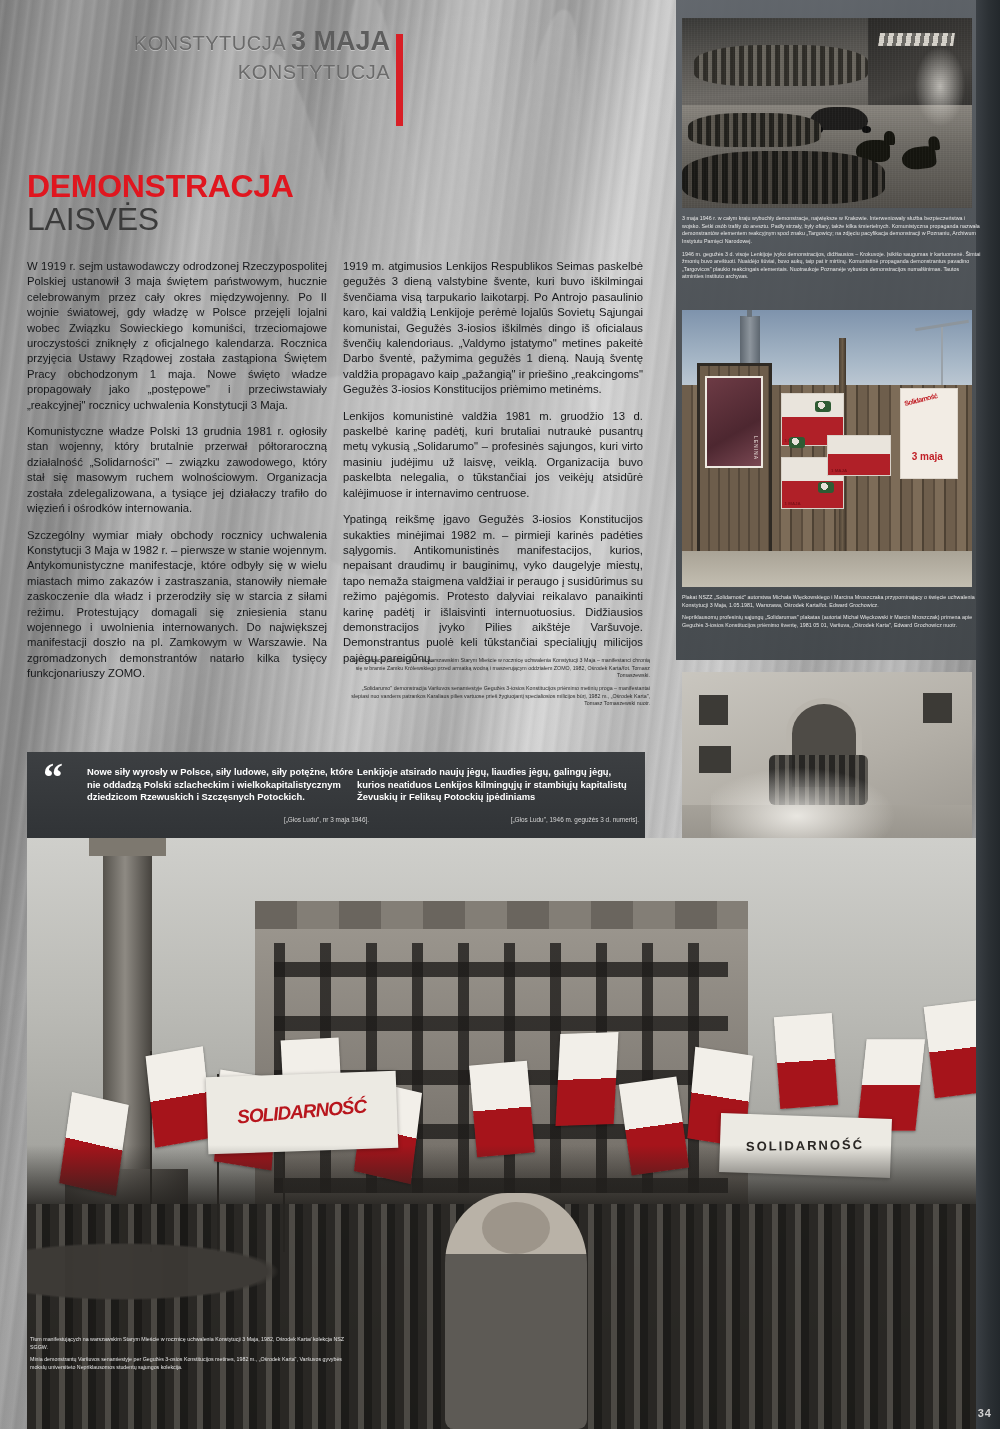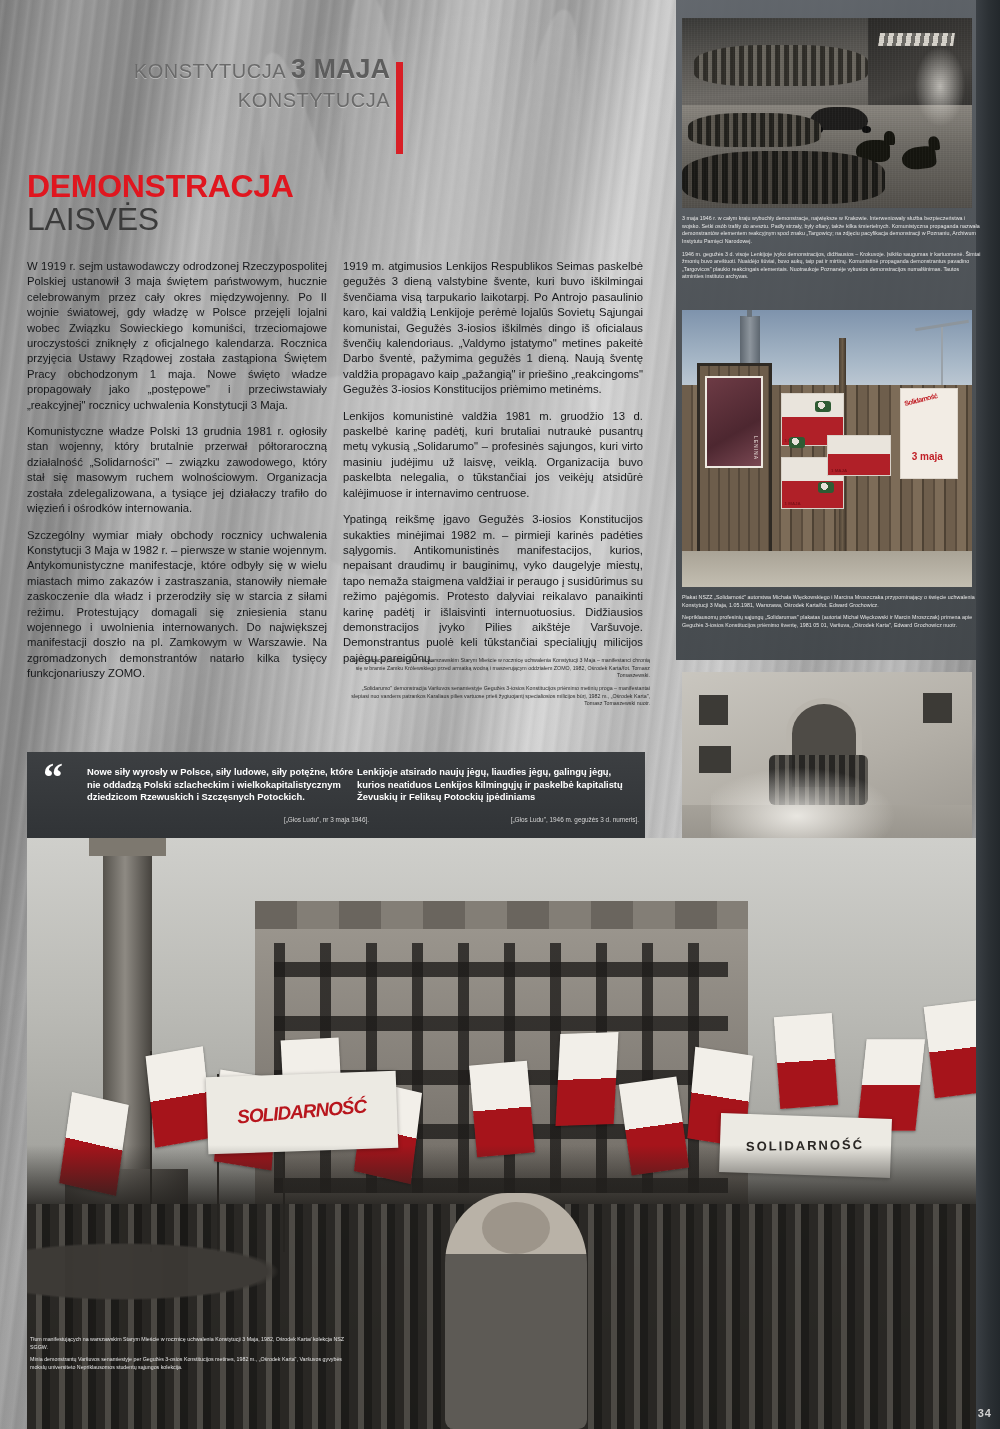--- a/index.html
+++ b/index.html
@@ -58,21 +58,21 @@
   
   .right-panel {
     position:absolute; right:24px; top:0; width:300px; height:660px;
     background:linear-gradient(165deg,#5e6369 0%,#4b5055 40%,#3e4347 100%);
     opacity:.95;
   }
 
   
   .masthead {
     position:absolute; left:100px; top:28px; width:290px;
-    text-align:right; line-height:1;margin-top:28px;
+    text-align:right; line-height:1;
   }
   .masthead .rule {
     position:absolute; right:-13px; top:6px; width:7px; height:92px;
     background:#d81f26;
   }
   .mh-l1, .mh-l2, .mh-l3 {
     color:#6a6a6a; letter-spacing:.5px; white-space:nowrap;
     text-shadow:0 1px 0 rgba(255,255,255,.35);
   }
   .mh-l1 { font-size:20px; font-weight:300; }
@@ -394,21 +394,21 @@
       <div class="line"></div>
   </div>
 
   <div class="quote-band">
     <div class="qmark">“</div>
     <div class="q-col q-pl">
       <div class="q-txt">Nowe siły wyrosły w Polsce, siły ludowe, siły potężne, które nie oddadzą Polski szlacheckim i wielkokapitalistycznym dziedzicom Rzewuskich i Szczęsnych Potockich.</div>
       <div class="q-src">[„Głos Ludu", nr 3 maja 1946].</div>
     </div>
     <div class="q-col q-lt">
-      <div class="q-txt">Lenkijoje atsirado naujų jėgų, liaudies jėgų, galingų jėgų, kurios neatiduos Lenkijos kilmingųjų ir paskelbė kapitalistų Ževuskių ir Feliksų Potockių įpėdiniams</div>
+      <div class="q-txt">Lenkijoje atsirado naujų jėgų, liaudies jėgų, galingų jėgų, kurios neatiduos Lenkijos kilmingųjų ir stambiųjų kapitalistų Ževuskių ir Feliksų Potockių įpėdiniams</div>
       <div class="q-src">[„Głos Ludu", 1946 m. gegužės 3 d. numeris].</div>
     </div>
   </div>
 
   <div class="ph4">
     <div class="sky4"></div>
     <div class="tenement">
         <div class="roofs"></div>
         <div class="wgrid"></div>
       </div>

